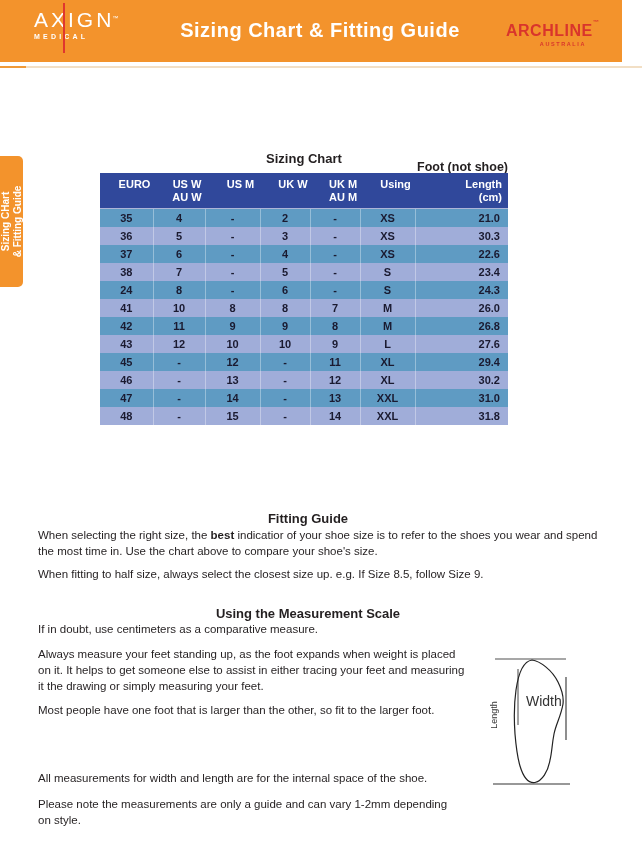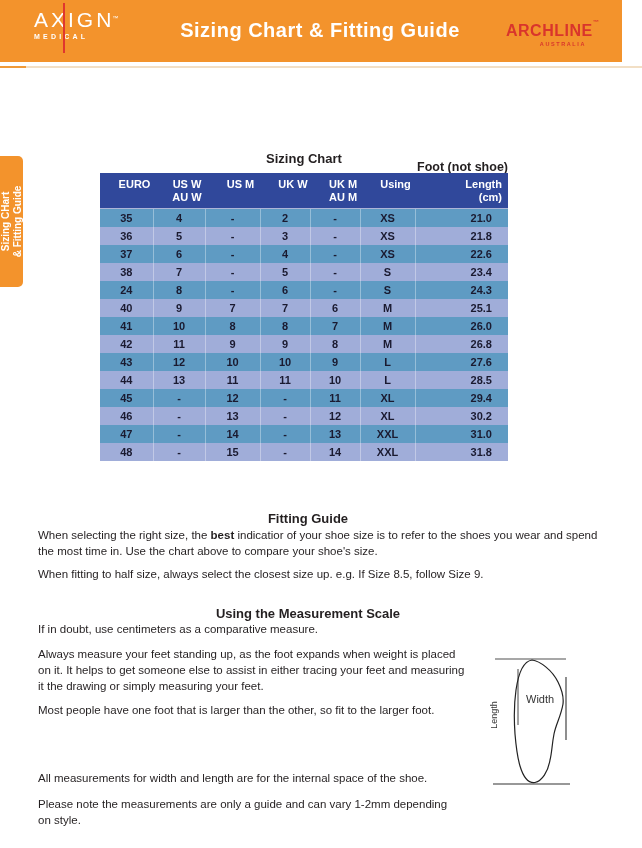--- a/index.html
+++ b/index.html
@@ -36,34 +36,34 @@
              font-size:12.5px;font-weight:bold;}
   table.sizing{position:absolute;top:173px;left:100px;width:408px;border-collapse:collapse;
                table-layout:fixed;}
   table.sizing th{background:#30489B;color:#ffffff;font-size:11px;font-weight:bold;
                   vertical-align:top;padding:5px 0 0 16px;height:30px;line-height:13px;
                   text-align:center;border-bottom:1px solid rgba(255,255,255,.6);}
   table.sizing th.len{text-align:right;padding-right:6px;}
   table.sizing td{height:18px;font-size:11px;font-weight:bold;color:#1A1A30;text-align:center;
                   padding:0;border-right:1px solid rgba(255,255,255,.35);}
   table.sizing td:last-child{border-right:none;}
-  table.sizing td.len{text-align:right;padding-right:16px;}
+  table.sizing td.len{text-align:right;padding-right:8px;}
   table.sizing tbody tr:nth-child(odd){background:#5F9BC3;}
   table.sizing tbody tr:nth-child(even){background:#A0ADD9;}
 
   
   .sec-heading{position:absolute;left:22px;width:572px;text-align:center;
                font-size:13px;font-weight:bold;margin-top:20px;}
   .para{position:absolute;left:22px;font-size:11.5px;line-height:16px;margin:16px;
         white-space:pre-line;}
   .w600{width:600px;} .w460{width:462px;}
 
   
   .foot-diagram{position:absolute;left:488px;top:648px;width:90px;height:145px;}
-  .diag-width{position:absolute;left:38px;top:45px;font-size:11px;color:#333;}
+  .diag-width{position:absolute;left:38px;top:45px;font-size:14px;color:#333;}
   .diag-length{position:absolute;left:-18px;top:62px;width:48px;text-align:center;
                transform:rotate(-90deg);font-size:9px;color:#333;}
 </style>
 </head>
 <body>
 
 <div class="page">
 
   <div class="top-header">
     <div class="axign">
@@ -137,21 +137,21 @@
           <td>XS</td>
           <td class="len">21.0</td>
         </tr>
         <tr>
           <td>36</td>
           <td>5</td>
           <td>-</td>
           <td>3</td>
           <td>-</td>
           <td>XS</td>
-          <td class="len">21.8</td>
+          <td class="len">30.3</td>
         </tr>
         <tr>
           <td>37</td>
           <td>6</td>
           <td>-</td>
           <td>4</td>
           <td>-</td>
           <td>XS</td>
           <td class="len">22.6</td>
         </tr>
@@ -165,29 +165,20 @@
           <td class="len">23.4</td>
         </tr>
         <tr>
           <td>24</td>
           <td>8</td>
           <td>-</td>
           <td>6</td>
           <td>-</td>
           <td>S</td>
           <td class="len">24.3</td>
-        </tr>
-        <tr>
-          <td>40</td>
-          <td>9</td>
-          <td>7</td>
-          <td>7</td>
-          <td>6</td>
-          <td>M</td>
-          <td class="len">25.1</td>
         </tr>
         <tr>
           <td>41</td>
           <td>10</td>
           <td>8</td>
           <td>8</td>
           <td>7</td>
           <td>M</td>
           <td class="len">26.0</td>
         </tr>
@@ -201,29 +192,20 @@
           <td class="len">26.8</td>
         </tr>
         <tr>
           <td>43</td>
           <td>12</td>
           <td>10</td>
           <td>10</td>
           <td>9</td>
           <td>L</td>
           <td class="len">27.6</td>
-        </tr>
-        <tr>
-          <td>44</td>
-          <td>13</td>
-          <td>11</td>
-          <td>11</td>
-          <td>10</td>
-          <td>L</td>
-          <td class="len">28.5</td>
         </tr>
         <tr>
           <td>45</td>
           <td>-</td>
           <td>12</td>
           <td>-</td>
           <td>11</td>
           <td>XL</td>
           <td class="len">29.4</td>
         </tr>

